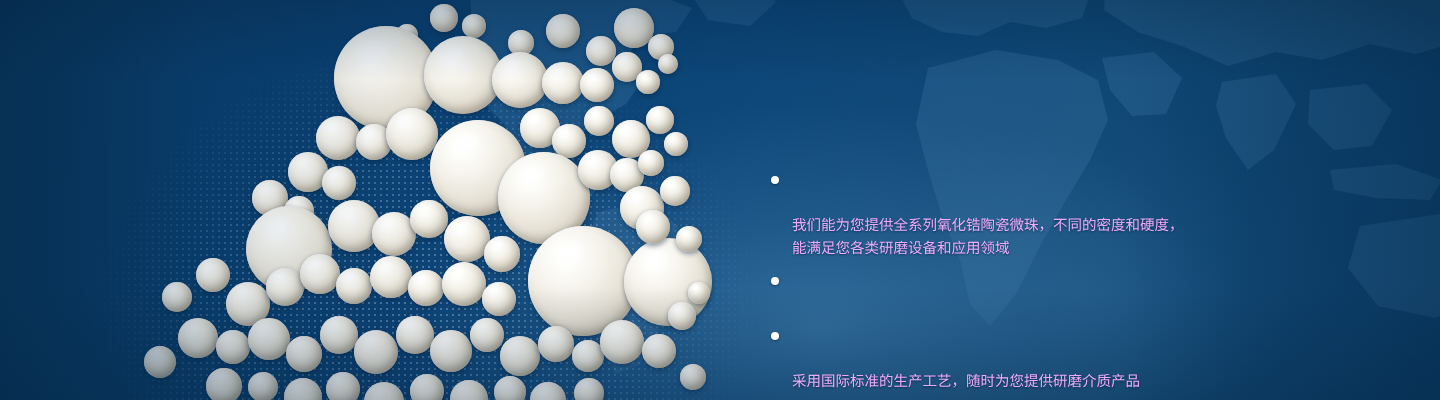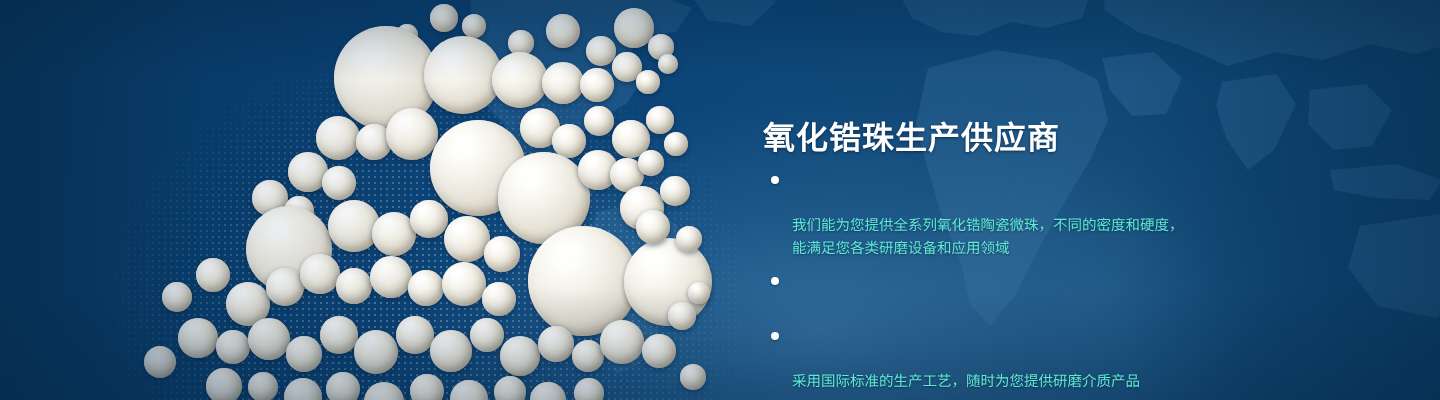--- a/index.html
+++ b/index.html
@@ -140,21 +140,21 @@
     margin: 0;
     padding: 0;
     list-style: none;
   }
   .bullet-item {
     position: relative;
     padding-left: 27px;
     margin-bottom: 9px;
     font-size: 14.5px;
     line-height: 23px;
-    color: #5eead4;
+    color: #f0abfc;
     text-shadow: 0 1px 2px rgba(2,26,50,0.6);
     white-space: pre-line;
   }
   .bullet-item:last-child { margin-bottom: 0; }
   .bullet-dot {
     position: absolute;
     left: 6px;
     top: 8px;
     width: 8px;
     height: 8px;
@@ -301,21 +301,20 @@
     <div class="bead" style="left:676px; top:226px; width:26px; height:26px;"></div>
     <div class="bead" style="left:688px; top:282px; width:22px; height:22px;"></div>
     <div class="bead" style="left:668px; top:302px; width:28px; height:28px;"></div>
     <div class="bead" style="left:680px; top:364px; width:26px; height:26px;"></div>
   </div>
 
   <div class="bg-vignette"></div>
 
   <div class="content">
 
-    <h1 class="headline">氧化锆珠生产供应商</h1>
 
     <ul class="bullets">
       <li class="bullet-item">
         <span class="bullet-dot"></span>
         <span>我们能为您提供全系列氧化锆陶瓷微珠，不同的密度和硬度，
 能满足您各类研磨设备和应用领域</span>
       </li>
       <li class="bullet-item">
         <span class="bullet-dot"></span>
       </li>

